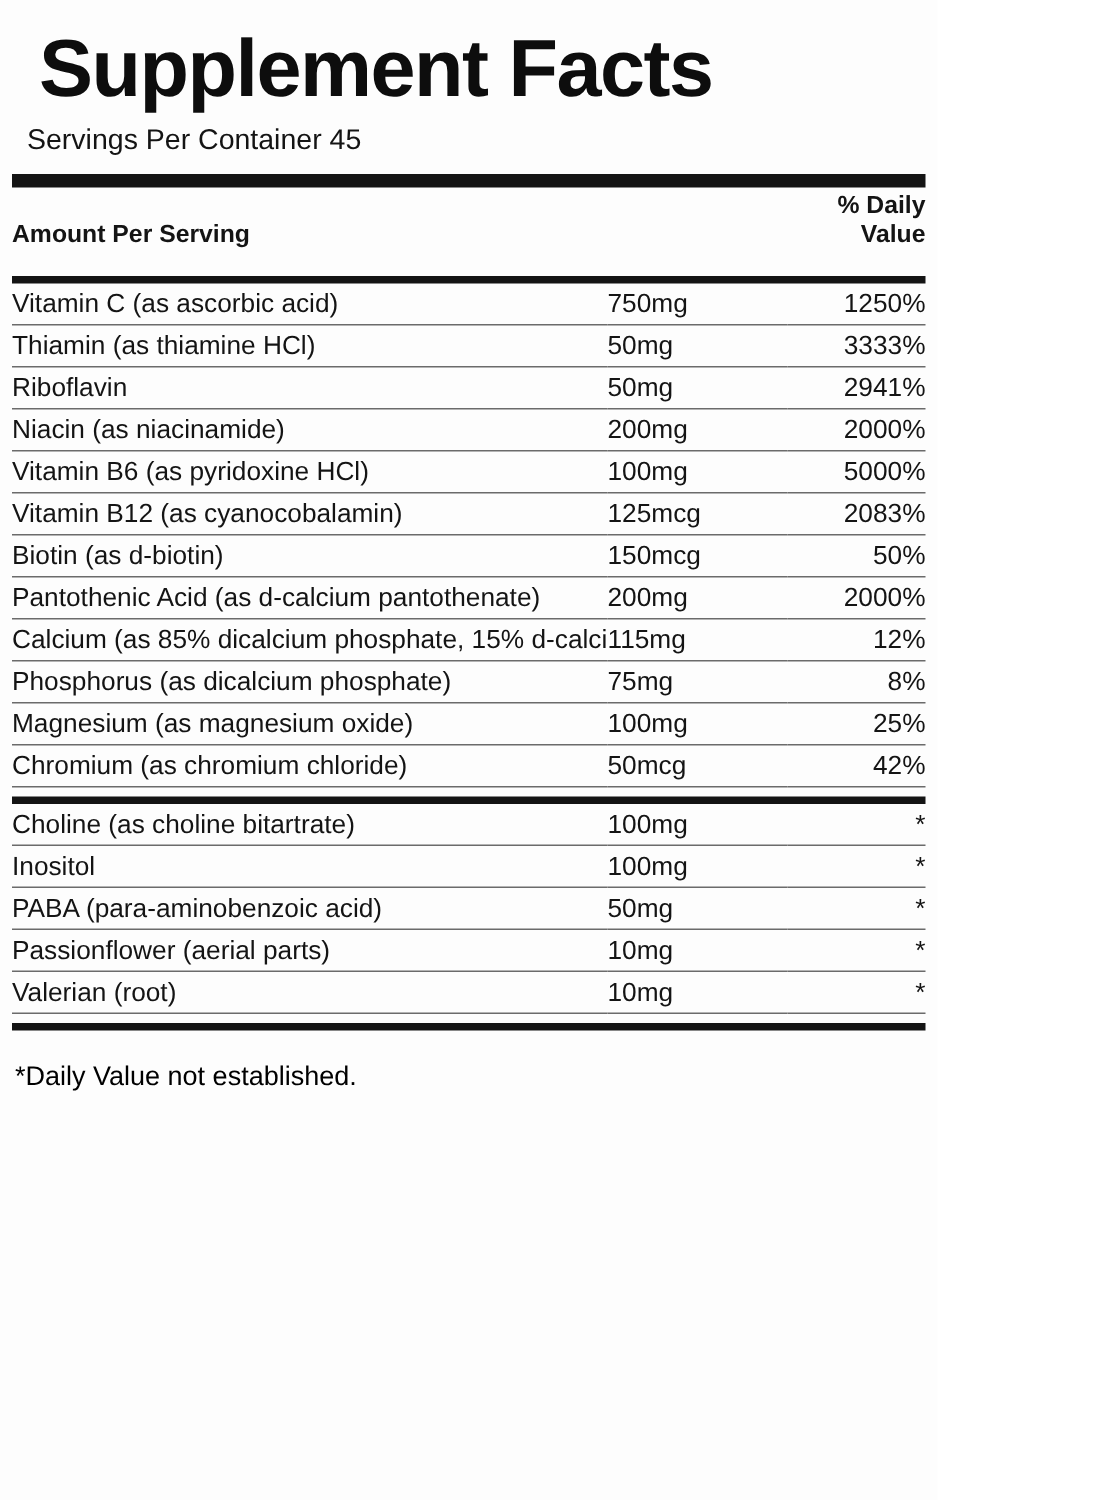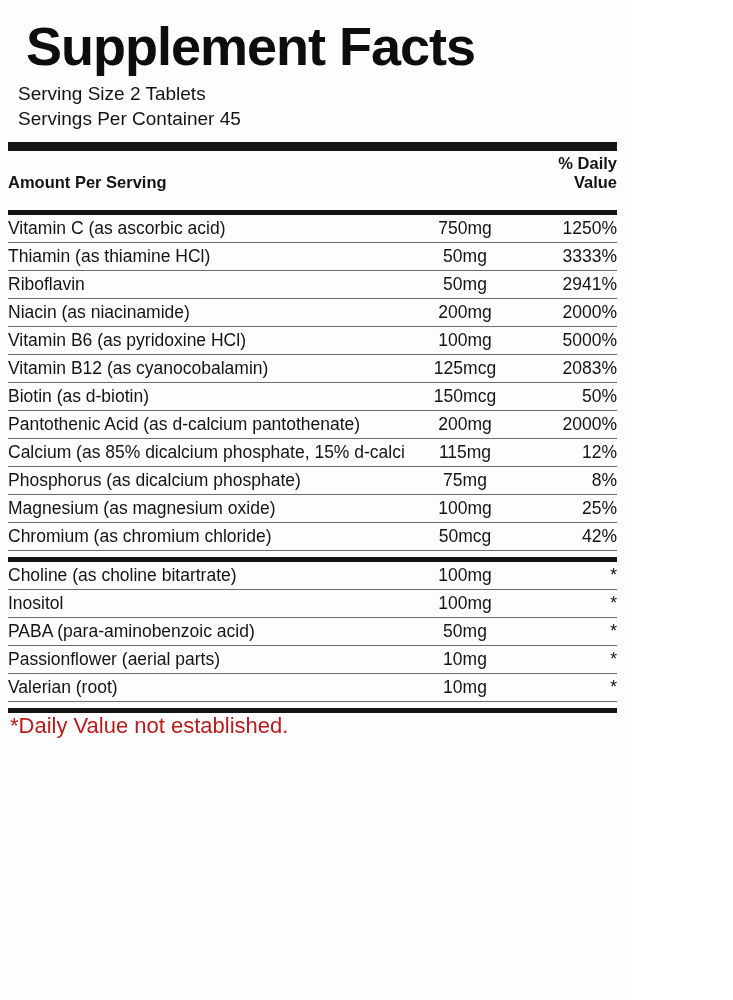--- a/index.html
+++ b/index.html
@@ -61,21 +61,21 @@
     color: #141414;
   }
   td.name {
     text-align: left;
     padding-left: 2px;
     white-space: nowrap;
     overflow: hidden;
   }
   td.amount {
     width: 120px;
-    text-align: center;
+    text-align: left;
     padding-right: 6px;
   }
   td.dv {
     width: 92px;
     text-align: right;
     padding-right: 4px;
   }
   tr.head td {
     font-size: 16.5px;
     font-weight: bold;
@@ -84,34 +84,33 @@
   tr.row td {
     border-bottom: 1.5px solid #6b6b6b;
   }
   tr.row:last-child td {
     border-bottom: 1.5px solid #6b6b6b;
   }
   .star {
     font-size: 17px;
   }
   .footnote {
-    font-size: 22px;
-    margin: 0 0 0 2px;
-    color: #b91c1c;
+    font-size: 18px;
+    margin: 20px 0 0 2px;
+    color: #000000;
   }
   .spacer-sm { height: 6px; }
 </style>
 </head>
 <body>
 
 <div class="panel">
 
   <div class="title">Supplement Facts</div>
 
-  <div class="serving-line">Serving Size 2 Tablets</div>
   <div class="serving-line">Servings Per Container 45</div>
 
   <div class="rule-thick rule-gap-top"></div>
 
   <table class="facts">
     <tbody>
         <tr class="head">
       <td class="name">Amount Per Serving</td>
       <td class="amount"></td>
       <td class="dv">% Daily Value</td>

